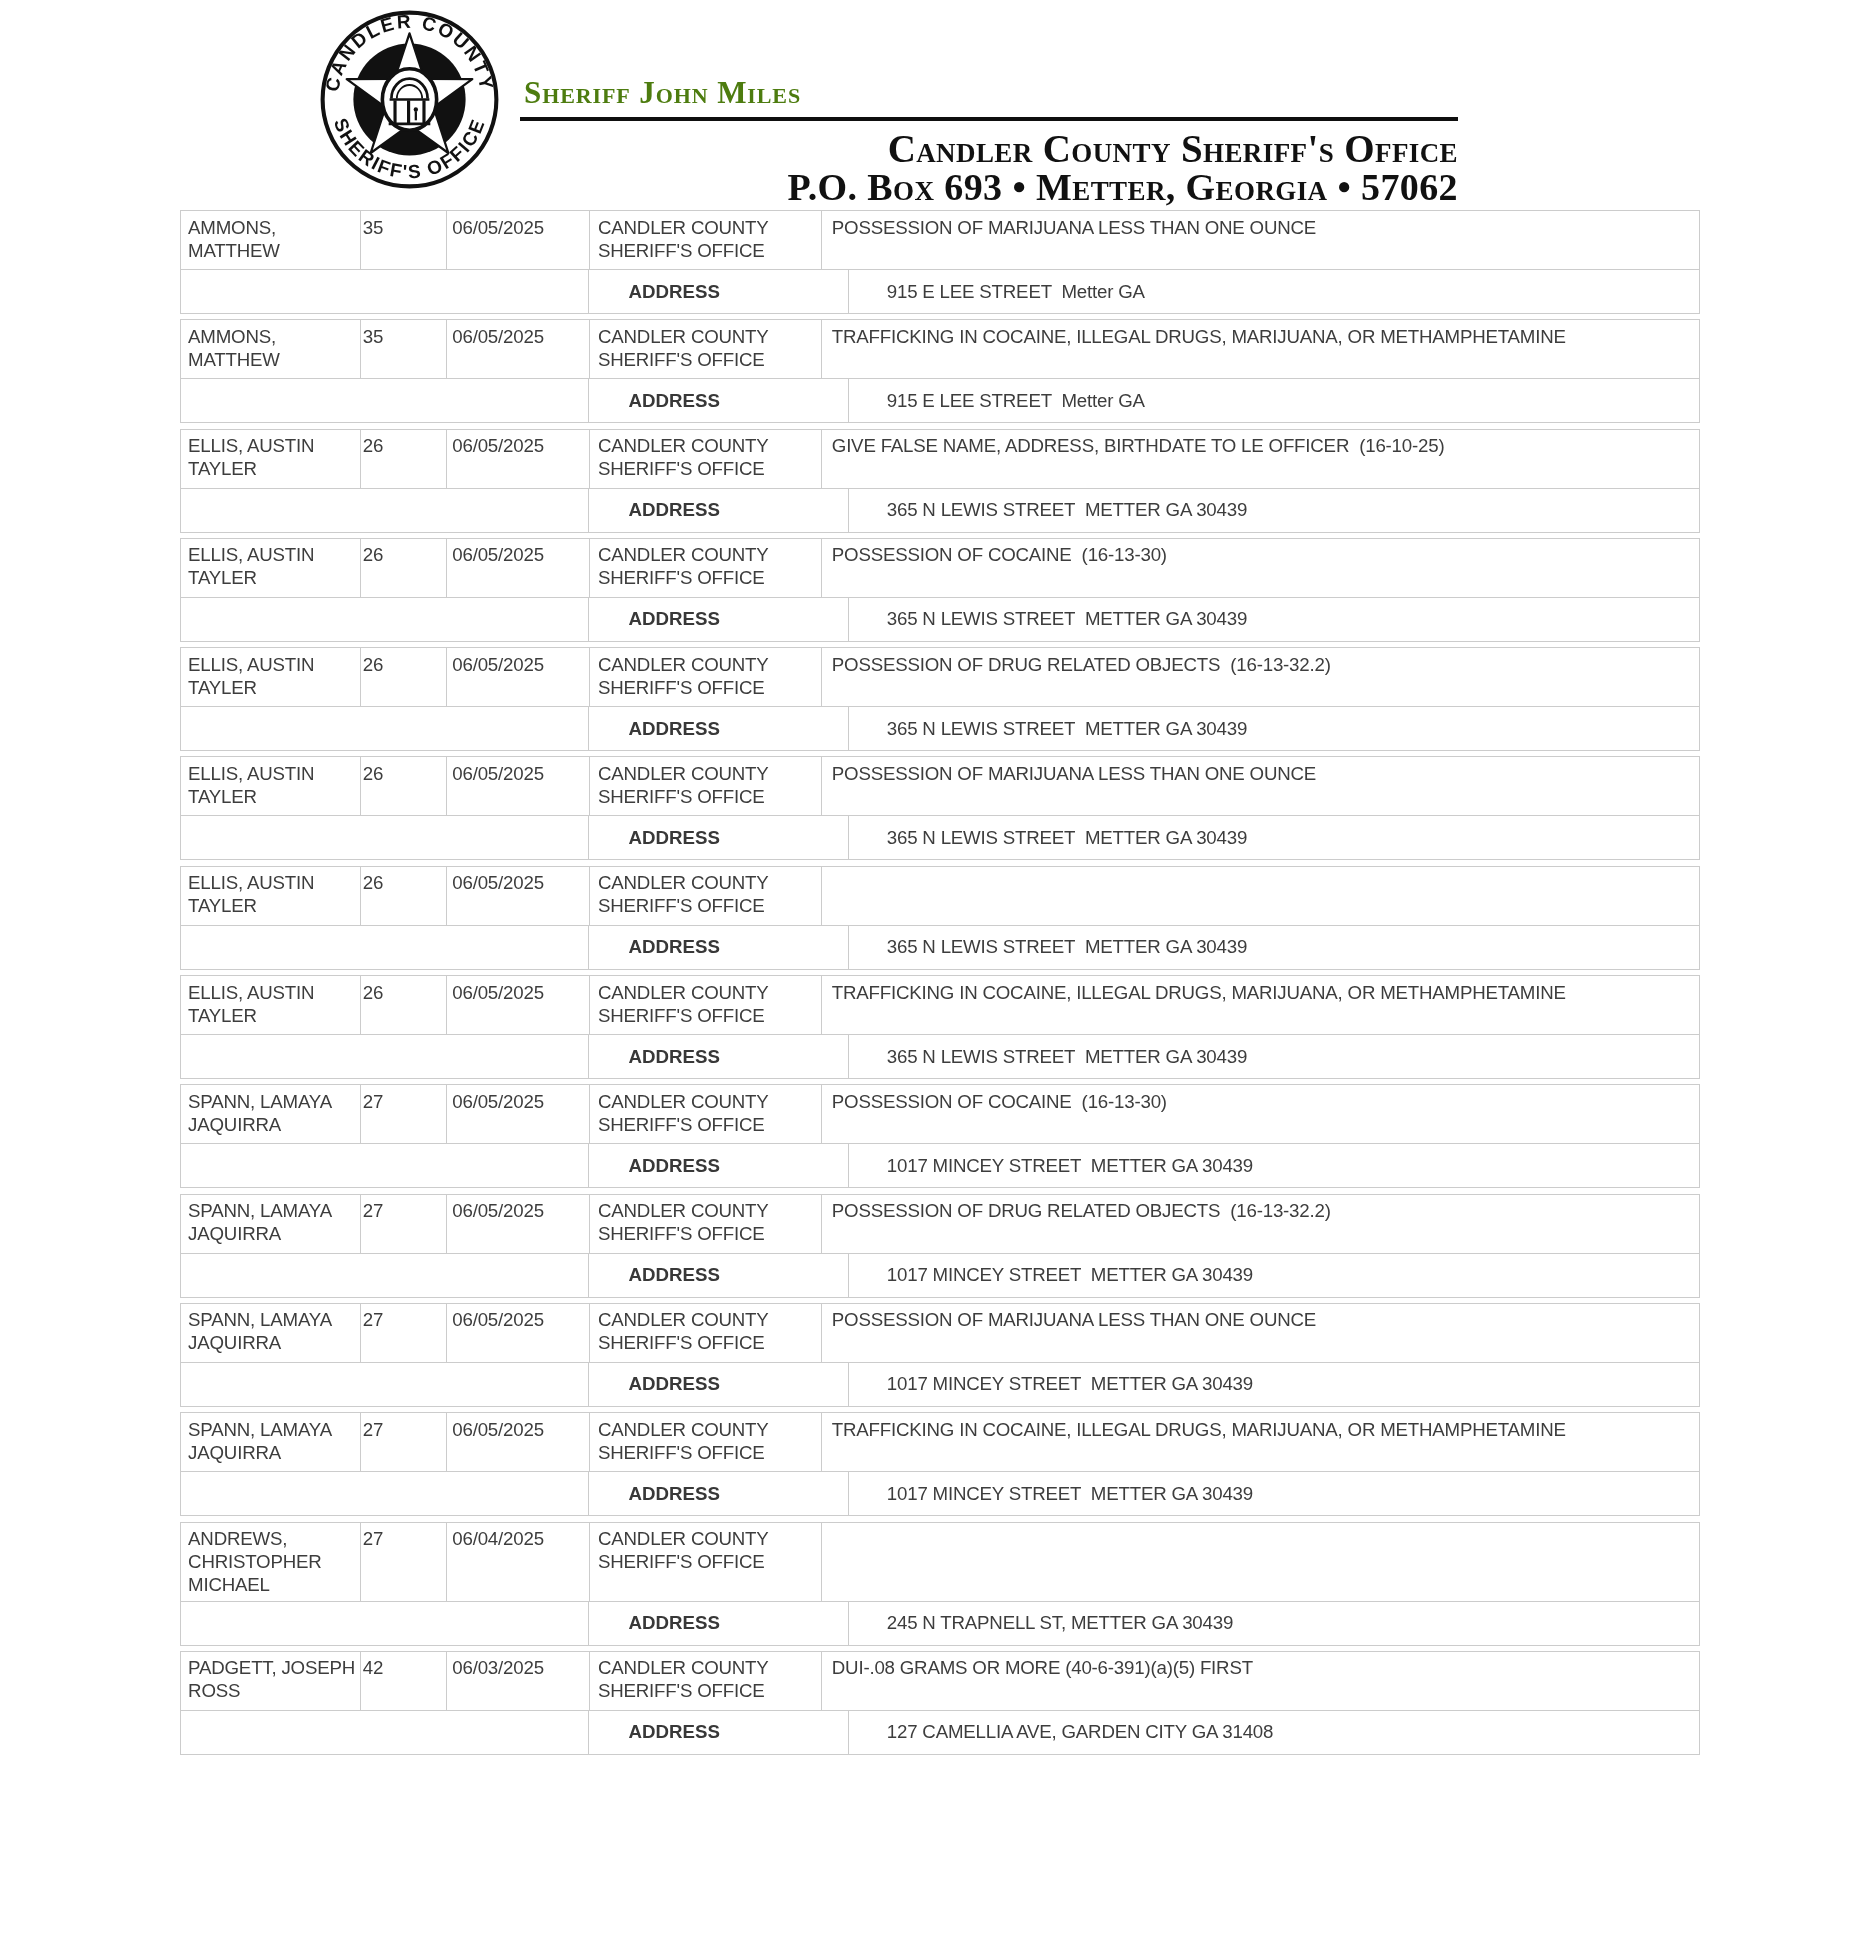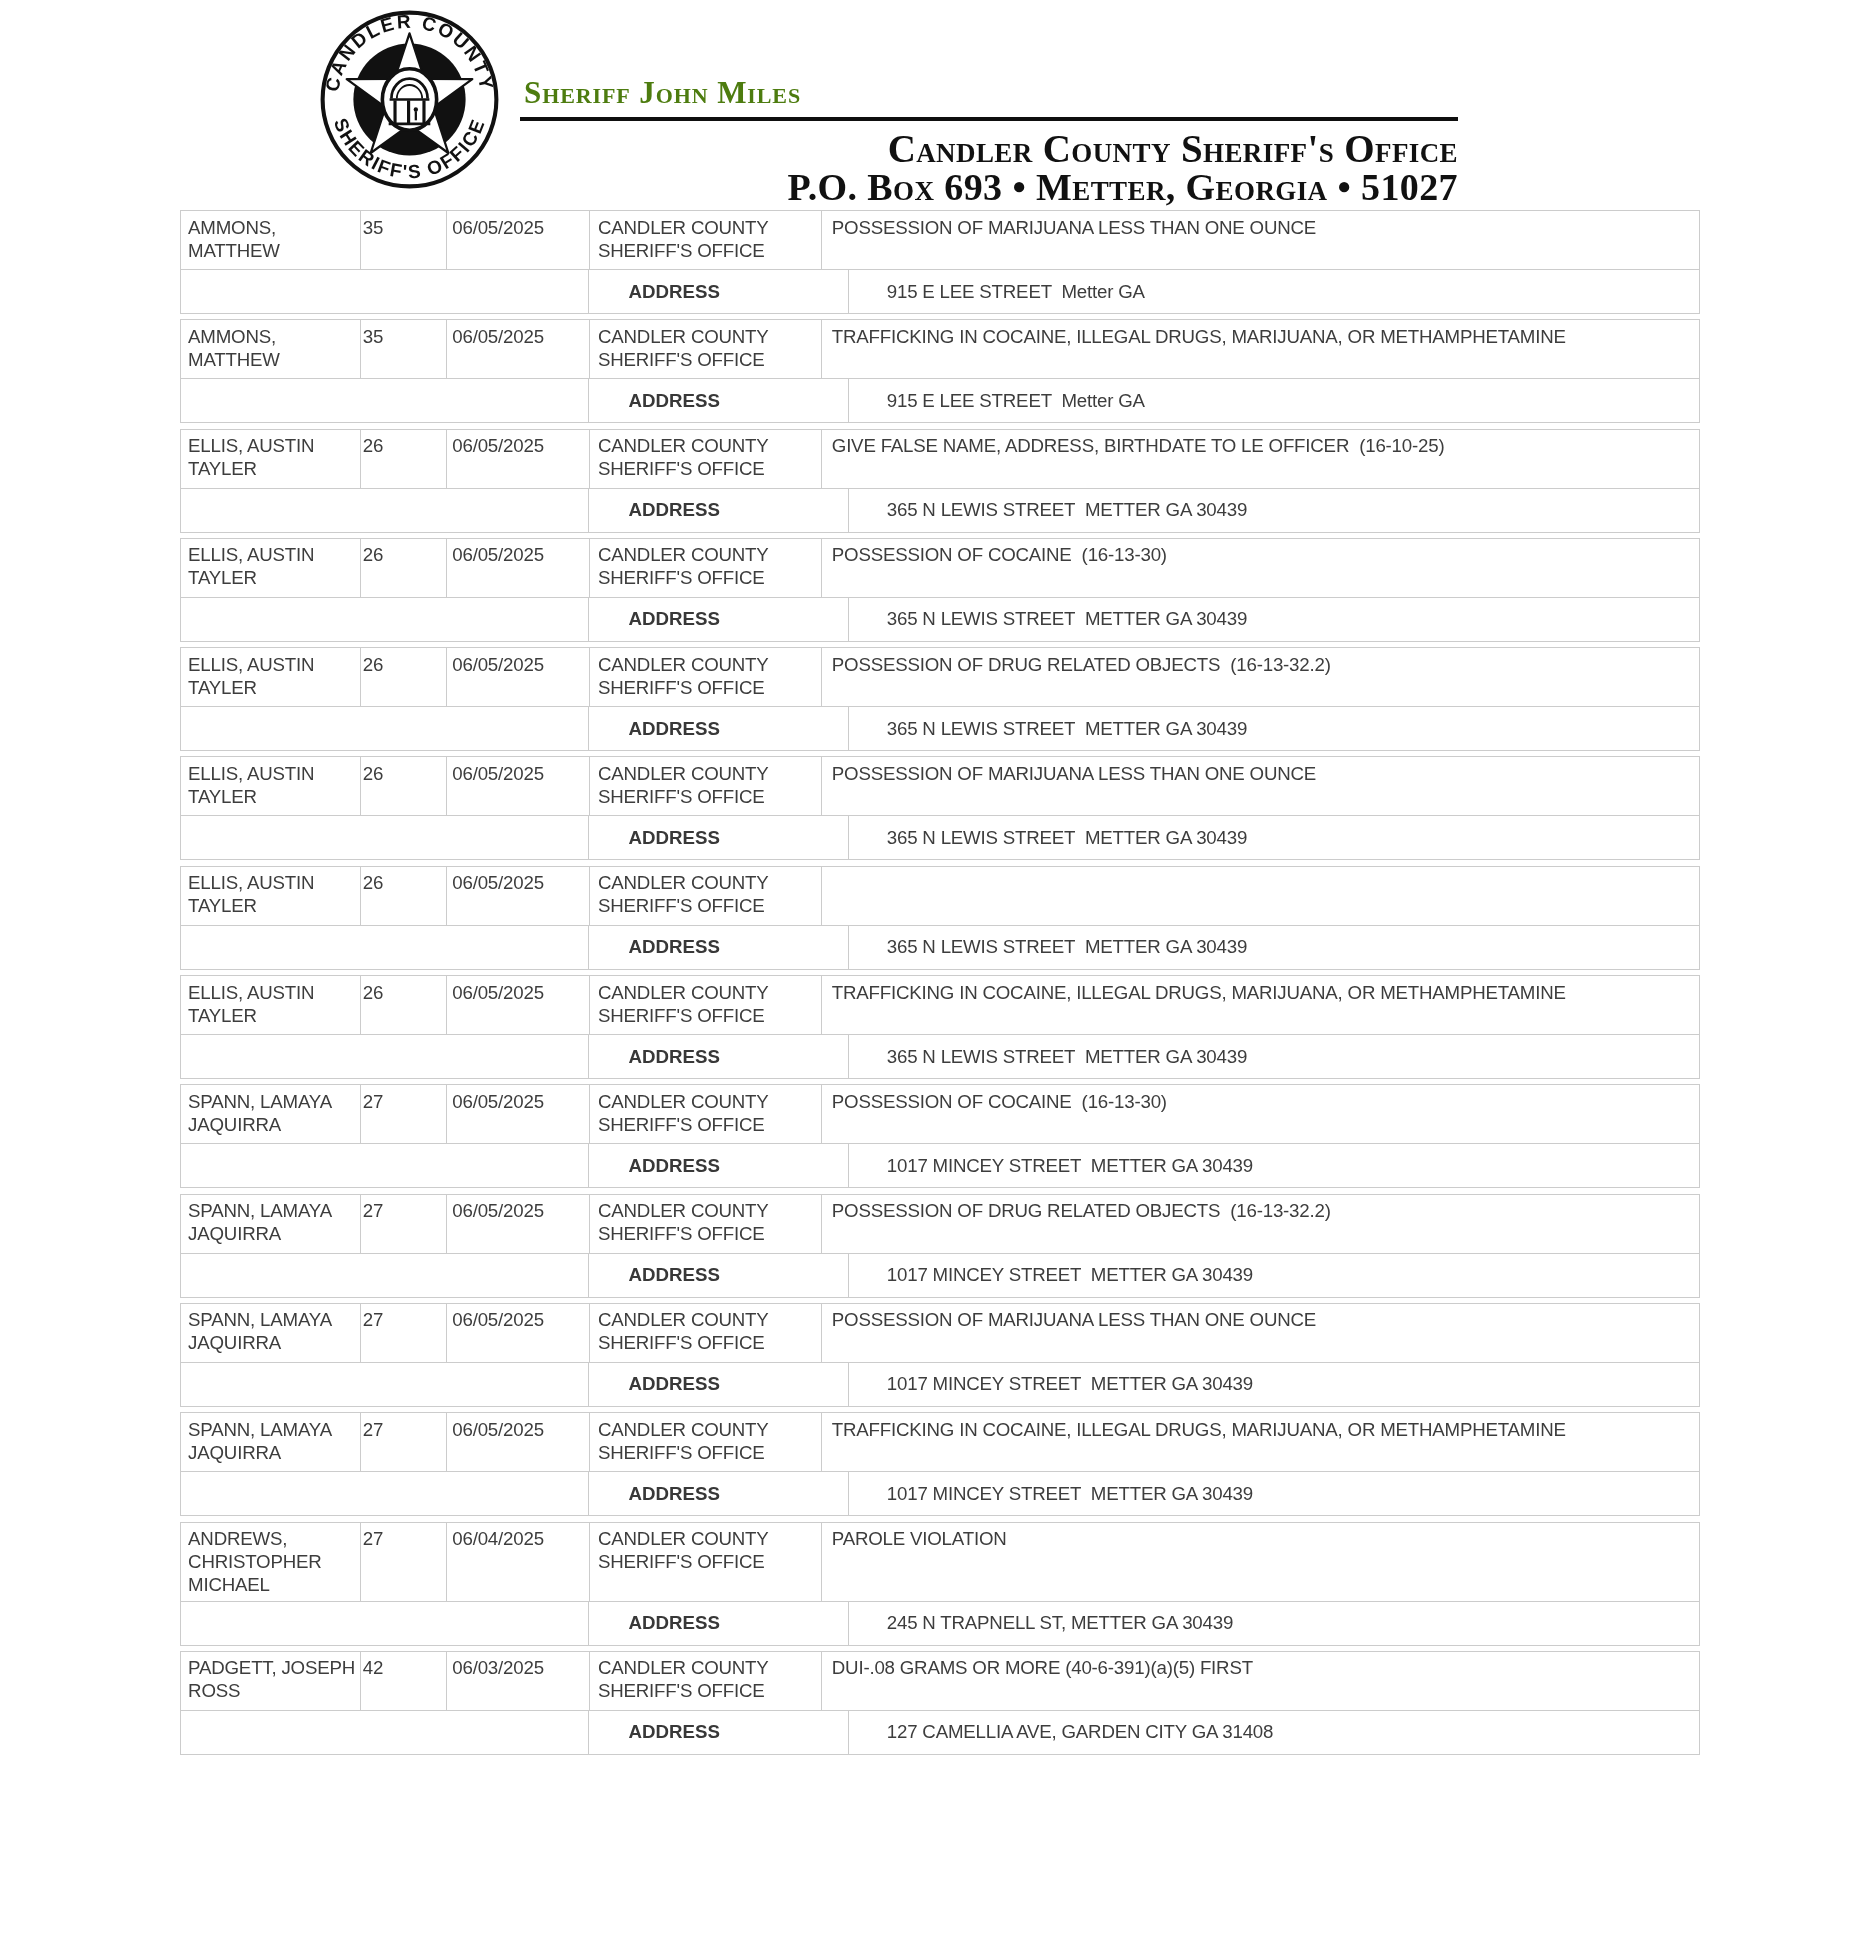--- a/index.html
+++ b/index.html
@@ -92,21 +92,21 @@
       </text>
       <text font-family="Liberation Sans, DejaVu Sans, sans-serif" font-size="21" font-weight="900" fill="#111111" letter-spacing="2">
         <textPath href="#arc-bot" startOffset="50%" text-anchor="middle">SHERIFF'S OFFICE</textPath>
       </text>
     </svg>
 
     <div class="sheriff-name">Sheriff John Miles</div>
     <div class="header-divider"></div>
     <div class="office-block">
       <div class="office-name">Candler County Sheriff's Office</div>
-      <div class="office-po">P.O. Box 693 • Metter, Georgia • 51027</div>
+      <div class="office-po">P.O. Box 693 • Metter, Georgia • 57062</div>
     </div>
   </header>
 
   <main class="records">
   <div class="record">
     <div class="r-main">
       <div class="c name">AMMONS, MATTHEW</div>
       <div class="c age">35</div>
       <div class="c date">06/05/2025</div>
       <div class="c agency">CANDLER COUNTY SHERIFF'S OFFICE</div>
@@ -282,21 +282,20 @@
       <div class="c addr-value">1017 MINCEY STREET  METTER GA 30439</div>
     </div>
   </div>
 
   <div class="record">
     <div class="r-main">
       <div class="c name">ANDREWS, CHRISTOPHER MICHAEL</div>
       <div class="c age">27</div>
       <div class="c date">06/04/2025</div>
       <div class="c agency">CANDLER COUNTY SHERIFF'S OFFICE</div>
-      <div class="c charge">PAROLE VIOLATION</div>
     </div>
     <div class="r-addr">
       <div class="c spacer"></div>
       <div class="c addr-label">ADDRESS</div>
       <div class="c addr-value">245 N TRAPNELL ST, METTER GA 30439</div>
     </div>
   </div>
 
   <div class="record">
     <div class="r-main">

